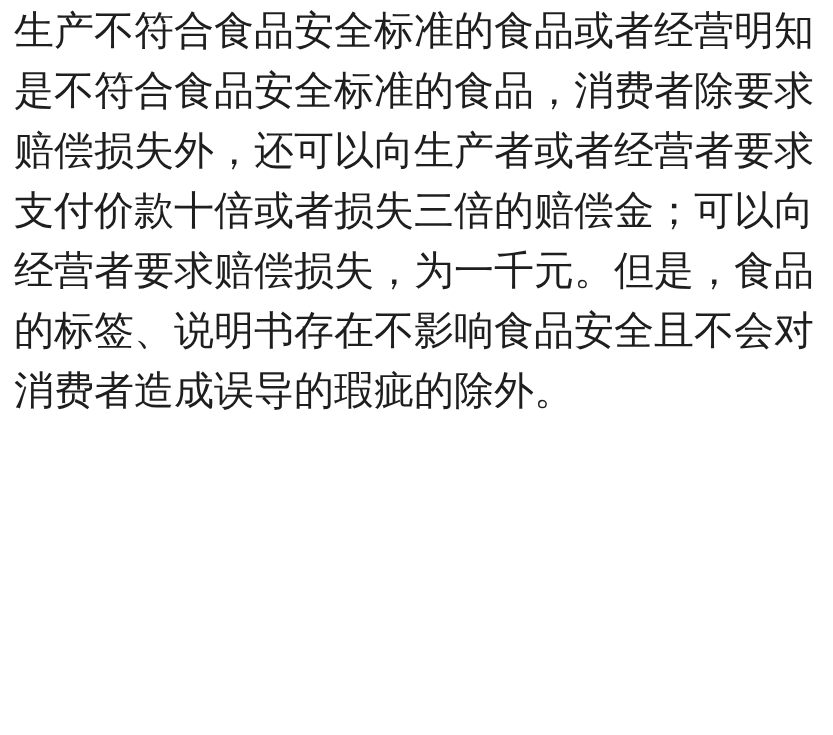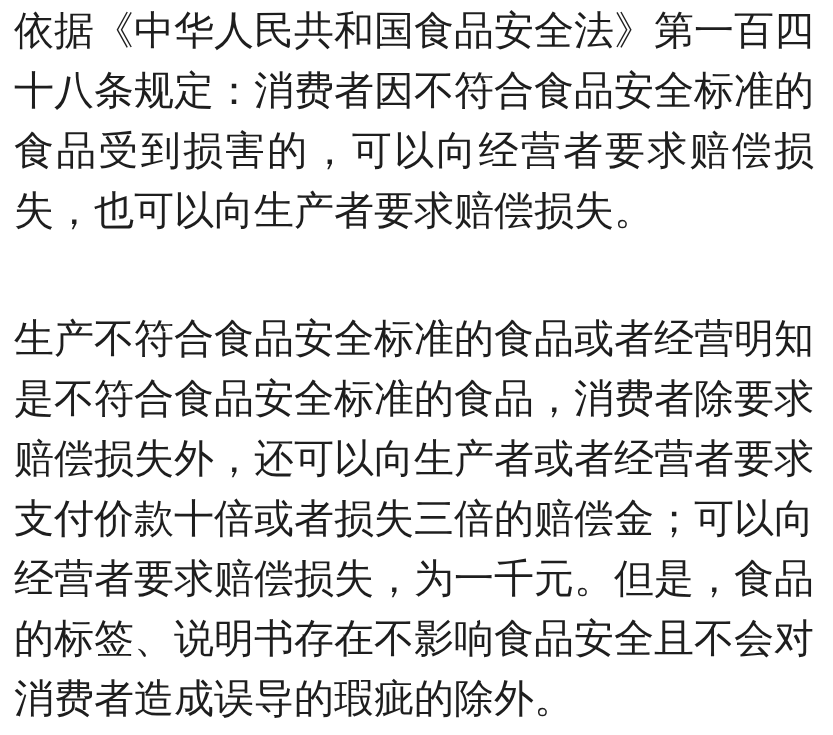--- a/index.html
+++ b/index.html
@@ -29,15 +29,14 @@
     word-break: normal;
   }
   .para + .para {
     margin-top: 68px;
   }
 </style>
 </head>
 <body>
 
 <div class="doc">
-  <p class="para">依据《中华人民共和国食品安全法》第一百四十八条规定：消费者因不符合食品安全标准的食品受到损害的，可以向经营者要求赔偿损失，也可以向生产者要求赔偿损失。</p>
   <p class="para">生产不符合食品安全标准的食品或者经营明知是不符合食品安全标准的食品，消费者除要求赔偿损失外，还可以向生产者或者经营者要求支付价款十倍或者损失三倍的赔偿金；可以向经营者要求赔偿损失，为一千元。但是，食品的标签、说明书存在不影响食品安全且不会对消费者造成误导的瑕疵的除外。</p>
 </div>
 
 </body></html>

